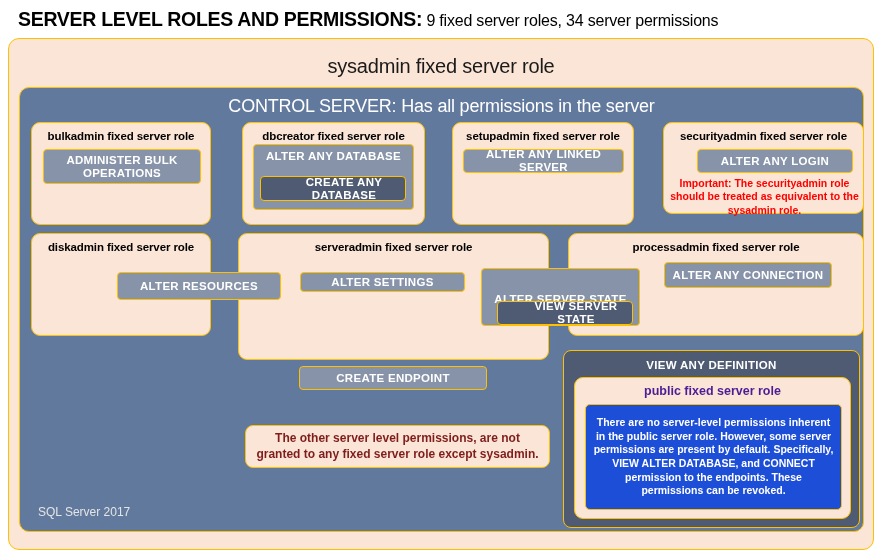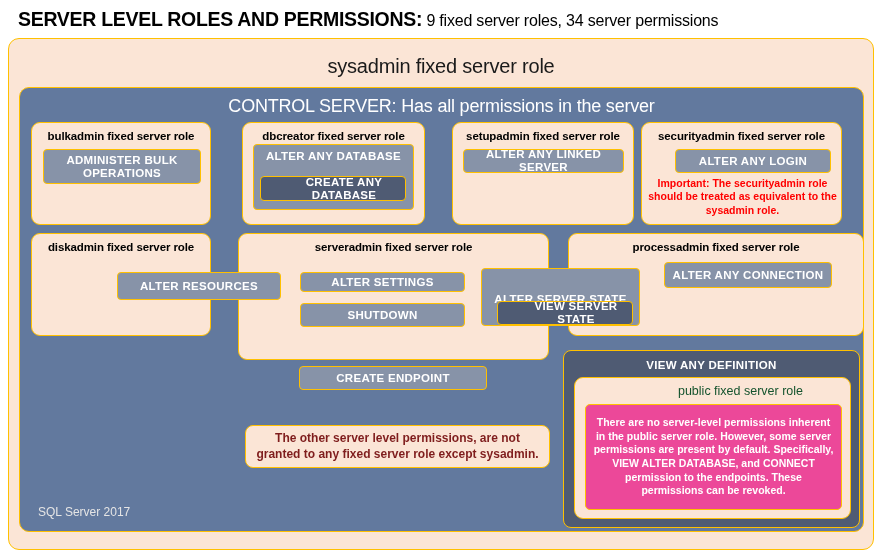--- a/index.html
+++ b/index.html
@@ -190,31 +190,30 @@
     width: 277px;
     height: 142px;
   }
   #public-role-label {
     position: absolute;
     left: 0;
     top: 6px;
     width: 100%;
     text-align: center;
     font-size: 12.5px;
-    font-weight: 400;
-    color: #14532d;
-    padding-left: 28px;
+    font-weight: 700;
+    color: #4c1d95;
   }
   #public-role-text {
     position: absolute;
     left: 10px;
     top: 26px;
     width: 257px;
     height: 106px;
-    background: #ec4899;
+    background: #1d4ed8;
     border: 1.4px solid #FFC000;
     border-radius: 5px;
     box-sizing: border-box;
     color: #FFFFFF;
     font-size: 10.5px;
     font-weight: 700;
     text-align: center;
     line-height: 1.30;
     display: flex;
     align-items: center;
@@ -249,34 +248,33 @@
 <div class="perm" style="left:253px; top:144px; width:161px; height:66px; align-items:flex-start; padding-top:5px;">
   <span>ALTER ANY DATABASE</span>
 </div>
 <div class="perm perm-dark" style="left:260px; top:176px; width:146px; height:25px;">CREATE ANY DATABASE</div>
 
 <div class="cream" style="left:452px; top:122px; width:182px; height:103px;">
   <div class="role-label">setupadmin fixed server role</div>
   <div class="perm" style="left:10px; top:26px; width:161px; height:24px;">ALTER ANY LINKED SERVER</div>
 </div>
 
-<div class="cream" style="left:641px; top:122px; width:201px; height:103px;">
+<div class="cream" style="left:663px; top:122px; width:201px; height:92px;">
   <div class="role-label">securityadmin fixed server role</div>
   <div class="perm" style="left:33px; top:26px; width:156px; height:24px;">ALTER ANY LOGIN</div>
   <div class="warn-note" style="left:6px; top:54px; width:189px;">Important: The securityadmin role should be treated as equivalent to the sysadmin role.</div>
 </div>
 
 <div class="cream" style="left:31px; top:233px; width:180px; height:103px;">
   <div class="role-label">diskadmin fixed server role</div>
 </div>
 
 <div class="cream" style="left:238px; top:233px; width:311px; height:127px;">
   <div class="role-label">serveradmin fixed server role</div>
   <div class="perm" style="left:61px; top:38px; width:165px; height:20px;">ALTER SETTINGS</div>
-  <div class="perm" style="left:61px; top:69px; width:165px; height:24px;">SHUTDOWN</div>
 </div>
 <div class="perm" style="left:299px; top:366px; width:188px; height:24px;">CREATE ENDPOINT</div>
 
 <div class="perm" style="left:117px; top:272px; width:164px; height:28px;">ALTER RESOURCES</div>
 
 <div class="cream" style="left:568px; top:233px; width:296px; height:103px;">
   <div class="role-label">processadmin fixed server role</div>
   <div class="perm" style="left:95px; top:28px; width:168px; height:26px;">ALTER ANY CONNECTION</div>
 </div>
 

